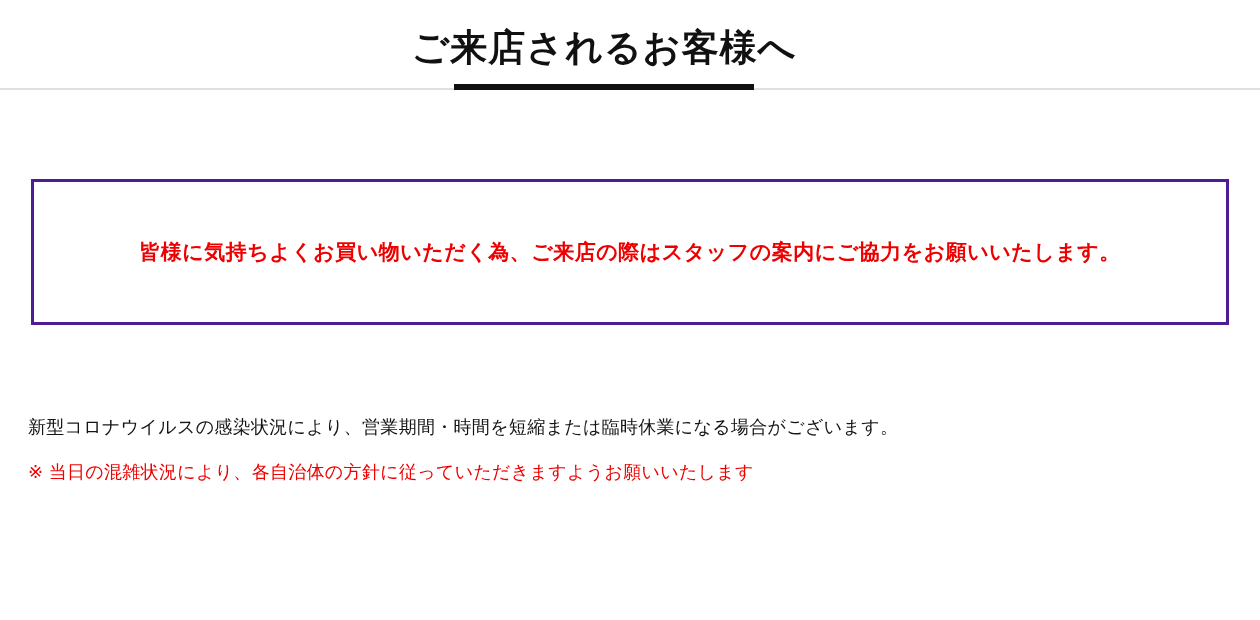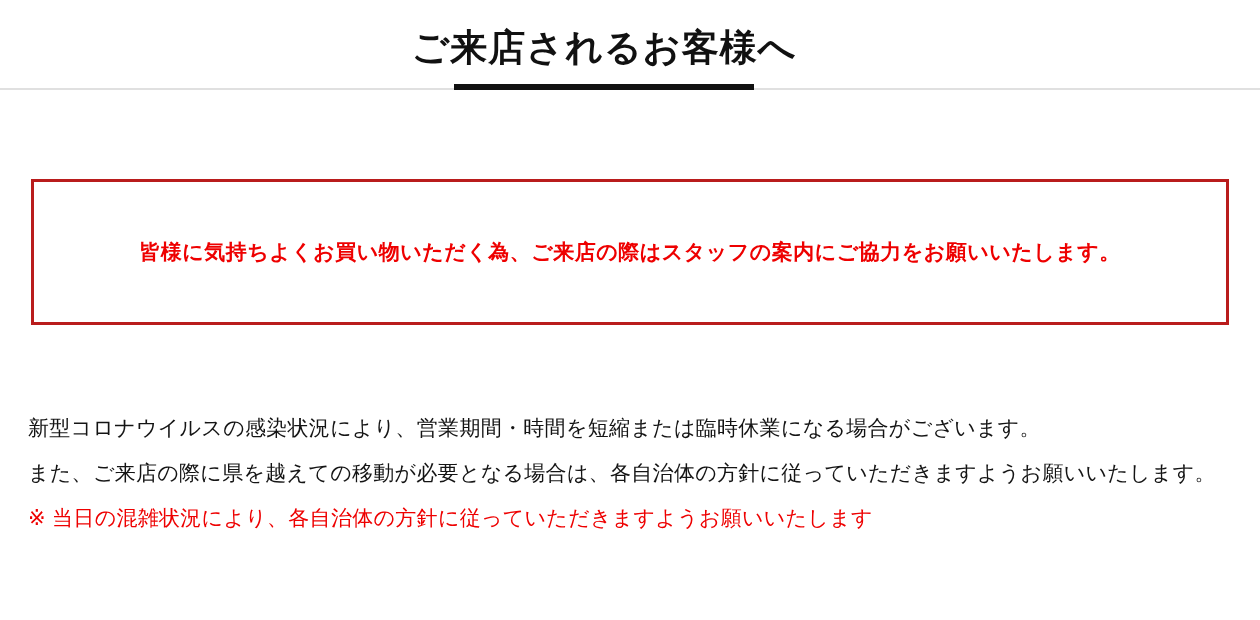--- a/index.html
+++ b/index.html
@@ -55,21 +55,21 @@
   }
 
   
   .notice-box {
     position: absolute;
     left: 31px;
     top: 179px;
     width: 1198px;
     height: 146px;
     box-sizing: border-box;
-    border: 3px solid #b91c1c;
+    border: 3px solid #4c1d95;
     background: #ffffff;
     display: flex;
     align-items: center;
     justify-content: center;
   }
   .notice-text {
     color: #ee0000;
     font-size: 21px;
     font-weight: bold;
     line-height: 1.5;
@@ -79,21 +79,21 @@
   }
 
   
   .body-block {
     position: absolute;
     left: 28px;
     top: 405px;
     width: 1205px;
   }
   .body-line {
-    font-size: 21px;
+    font-size: 18px;
     line-height: 45px;
     color: #141414;
     letter-spacing: 0.3px;
   }
   .body-line.alert {
     color: #ee0000;
   }
 </style>
 </head>
 <body>
@@ -105,17 +105,16 @@
     <div class="title-rule"></div>
     <div class="title-underline"></div>
   </div>
 
   <div class="notice-box">
     <div class="notice-text">皆様に気持ちよくお買い物いただく為、ご来店の際はスタッフの案内にご協力をお願いいたします。</div>
   </div>
 
   <div class="body-block">
     <div class="body-line">新型コロナウイルスの感染状況により、営業期間・時間を短縮または臨時休業になる場合がございます。</div>
-    <div class="body-line">また、ご来店の際に県を越えての移動が必要となる場合は、各自治体の方針に従っていただきますようお願いいたします。</div>
     <div class="body-line alert">※ 当日の混雑状況により、各自治体の方針に従っていただきますようお願いいたします</div>
   </div>
 
 </div>
 
 </body></html>

